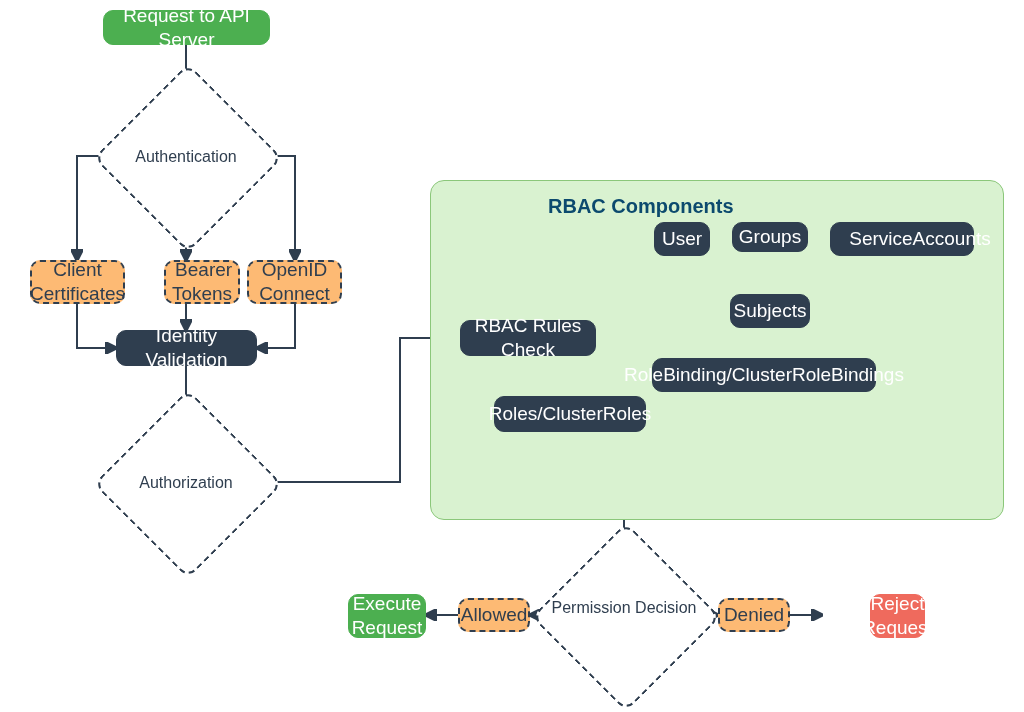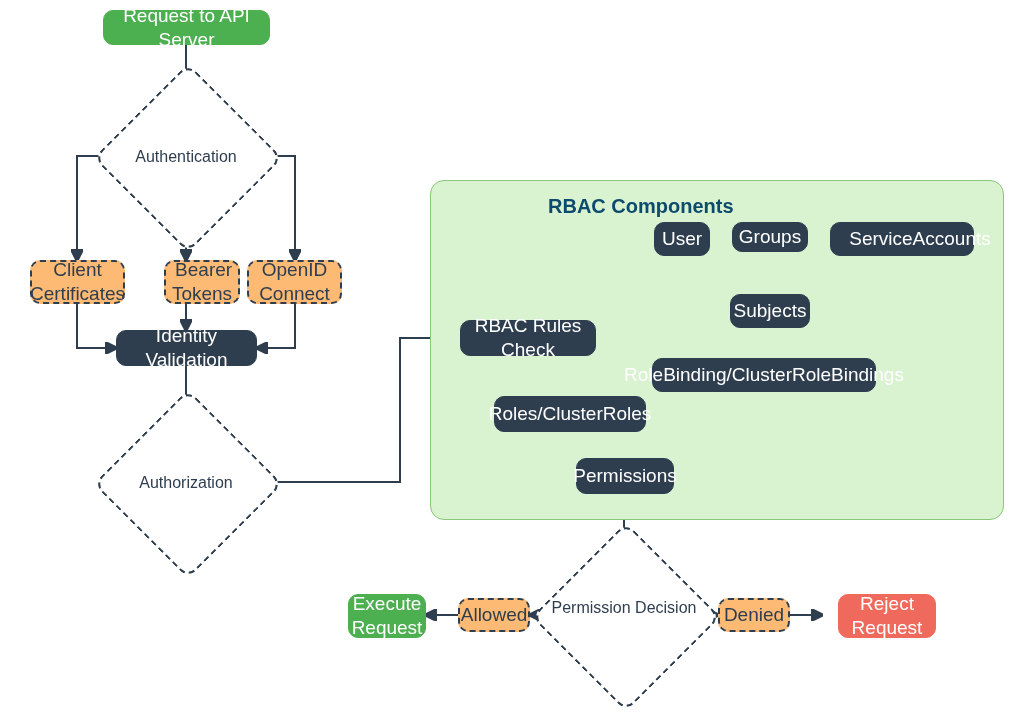--- a/index.html
+++ b/index.html
@@ -141,29 +141,28 @@
   <div class="node light" style="left:164px; top:260px; width:76px; height:44px;text-align:right;">Bearer Tokens</div>
   <div class="node light" style="left:247px; top:260px; width:95px; height:44px;">OpenID Connect</div>
 
   <div class="node dark" style="left:116px; top:330px; width:141px; height:36px;">Identity Validation</div>
 
   <div class="diamond" style="left:121px; top:417px;"></div>
   <div class="diamond-label" style="left:96px; top:474px;">Authorization</div>
 
   <div class="node dark" style="left:460px; top:320px; width:136px; height:36px;">RBAC Rules Check</div>
   <div class="node dark" style="left:458px; top:396px; width:152px; height:36px;margin-left:36px;">Roles/ClusterRoles</div>
-  <div class="node dark" style="left:576px; top:458px; width:98px; height:36px;">Permissions</div>
 
   <div class="node dark" style="left:654px; top:222px; width:56px; height:34px;">User</div>
   <div class="node dark" style="left:732px; top:222px; width:76px; height:30px;">Groups</div>
   <div class="node dark" style="left:830px; top:222px; width:144px; height:34px;padding-left:48px;">ServiceAccounts</div>
   <div class="node dark" style="left:730px; top:294px; width:80px; height:34px;">Subjects</div>
   <div class="node dark" style="left:652px; top:358px; width:224px; height:34px;">RoleBinding/ClusterRoleBindings</div>
 
   <div class="diamond" style="left:559px; top:550px;"></div>
   <div class="diamond-label" style="left:534px; top:599px;text-align:center;">Permission Decision</div>
 
   <div class="node light" style="left:458px; top:598px; width:72px; height:34px;">Allowed</div>
   <div class="node green" style="left:348px; top:594px; width:78px; height:44px;">Execute Request</div>
   <div class="node light" style="left:718px; top:598px; width:72px; height:34px;">Denied</div>
-  <div class="node red" style="left:838px; top:594px; width:98px; height:44px;">Reject Request</div>
+  <div class="node red" style="left:870px; top:594px; width:55px; height:44px;">Reject Request</div>
 
 </div>
 
 </body></html>

